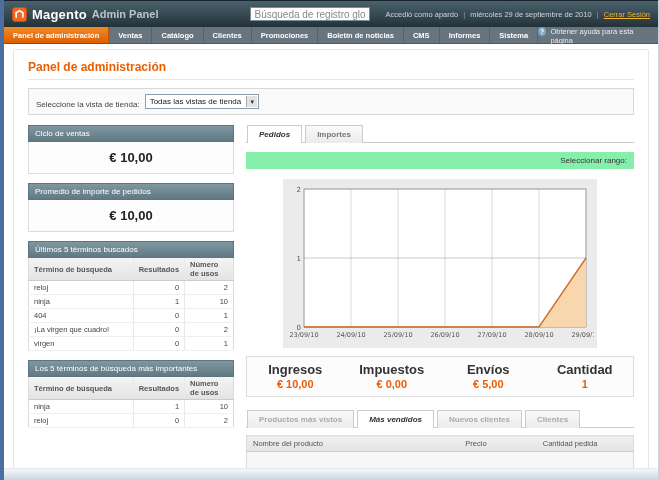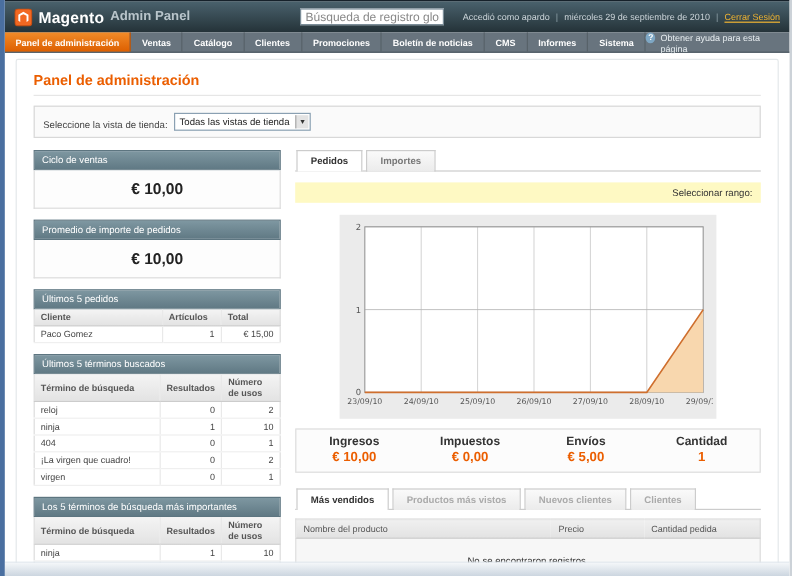--- a/index.html
+++ b/index.html
@@ -59,29 +59,29 @@
     text-align:left; padding:2px 5px; border-bottom:1px solid #ccc; }
   table.mini td{ padding:2px 5px; border-bottom:1px solid #efefef; }
   table.mini th + th, table.mini td + td{ border-left:1px solid #e9e9e9; }
   .num{ text-align:right; }
   .c1{ width:52%; } .c2{ width:24%; } .c3{ width:24%; }
   
   .tab-row{ display:flex; border-bottom:1px solid #ccc; padding-left:1px; }
   .tab{ font-size:8px; font-weight:bold; padding:4px 11px; margin-right:3px; cursor:pointer;
     border:1px solid #ccc; border-bottom:none; background:linear-gradient(#fafafa,#ebebeb);
     color:#777; margin-bottom:-1px; }
-  .tab.active{ background:#fff; color:#333; }
+  .tab.active{ background:#fff; color:#333;font-style:italic; }
   .tab.dim{ color:#aaa; }
-  .range-bar{ margin-top:9px; background:#fef9c3; padding:4px 7px; display:flex;
+  .range-bar{ margin-top:9px; background:#86efac; padding:4px 7px; display:flex;
     justify-content:flex-end; align-items:center; gap:6px; font-size:8px; color:#333; }
   .range-bar .fake-select{ min-width:86px; justify-content:space-between; }
   .chart-wrap{ margin:10px auto 8px; width:314px; background:#ebebeb; padding:4px 3px 1px; }
   .stats{ border:1px solid #ddd; background:#fcfcfc; display:flex; padding:5px 0 6px; }
   .stat{ flex:1 1 0; text-align:center; }
-  .stat-label{ font-size:10px; font-weight:bold; color:#333; }
+  .stat-label{ font-size:13px; font-weight:bold; color:#333; }
   .stat-value{ font-size:11px; font-weight:bold; color:#eb5e00; margin-top:1px; }
   .bottom-tabs{ margin-top:13px; }
   table.grid{ width:100%; border-collapse:collapse; font-size:7.5px; color:#444; margin-top:7px;
     border:1px solid #ddd; }
   table.grid th{ background:linear-gradient(#f0f0f0,#e2e2e2); color:#555; font-weight:normal;
     text-align:left; padding:3px 6px; border-bottom:1px solid #ccc; }
   table.grid td.empty{ background:#f7f7f7; text-align:center; padding:14px 0 16px; font-size:8px; color:#333; }
   
   .footer-strip{ position:absolute; left:0; right:0; bottom:0; height:12px;
     background:linear-gradient(#f4f7f9,#ccd6e0); border-top:1px solid #e2e8ee; }
@@ -144,39 +144,20 @@
         <div class="widget">
           <div class="w-head">Ciclo de ventas</div>
           <div class="w-value">€ 10,00</div>
         </div>
 
         <div class="widget">
           <div class="w-head">Promedio de importe de pedidos</div>
           <div class="w-value">€ 10,00</div>
         </div>
 
-        <div class="widget">
-          <div class="w-head">Últimos 5 pedidos</div>
-          <table class="mini">
-            <thead>
-                <tr>
-              <th class="c1">Cliente</th>
-              <th class="c2">Artículos</th>
-              <th class="c3">Total</th>
-            </tr>
-              </thead>
-            <tbody>
-              <tr>
-                <td>Paco Gomez</td>
-                <td class="num">1</td>
-                <td class="num">€ 15,00</td>
-              </tr>
-            </tbody>
-          </table>
-        </div>
 
         <div class="widget">
           <div class="w-head">Últimos 5 términos buscados</div>
           <table class="mini">
             <thead>
                 <tr>
               <th class="c1">Término de búsqueda</th>
               <th class="c2">Resultados</th>
               <th class="c3">Número de usos</th>
             </tr>
@@ -289,22 +270,22 @@
             <div class="stat-label">Envíos</div>
             <div class="stat-value">€ 5,00</div>
           </div>
           <div class="stat">
             <div class="stat-label">Cantidad</div>
             <div class="stat-value">1</div>
           </div>
         </div>
 
         <div class="tab-row bottom-tabs">
+          <div class="tab dim">Productos más vistos</div>
           <div class="tab active">Más vendidos</div>
-          <div class="tab dim">Productos más vistos</div>
           <div class="tab dim">Nuevos clientes</div>
           <div class="tab dim">Clientes</div>
         </div>
 
         <table class="grid">
           <thead>
               <tr>
             <th style="width:55%">Nombre del producto</th>
             <th style="width:20%">Precio</th>
             <th style="width:25%">Cantidad pedida</th>

